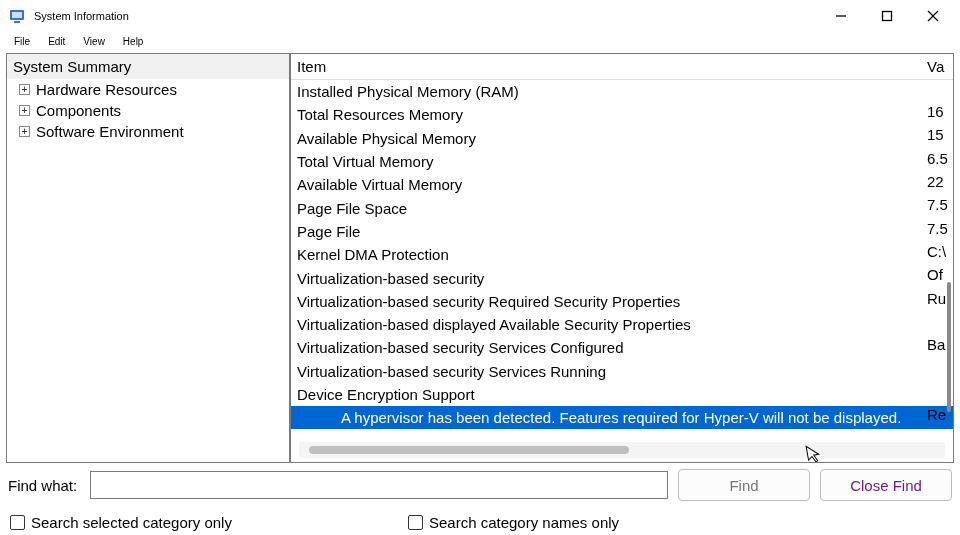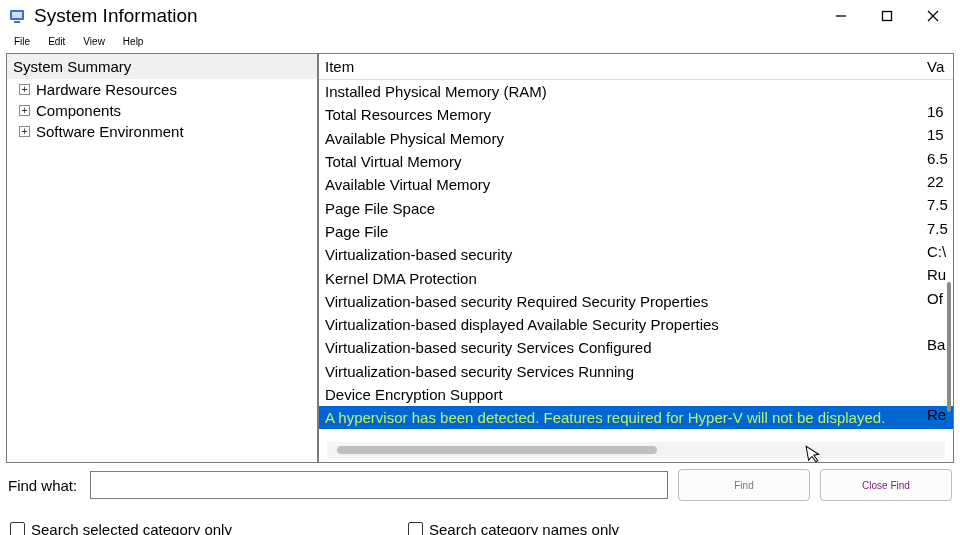--- a/index.html
+++ b/index.html
@@ -16,21 +16,21 @@
     display: flex;
     align-items: center;
     height: 32px;
     padding: 0 4px 0 8px;
   }
   .titlebar .appicon {
     width: 18px; height: 18px;
     margin-right: 8px;
     display: flex; align-items: center; justify-content: center;
   }
-  .titlebar .title { font-size: 19px; }
+  .titlebar .title { font-size: 11px; }
   .titlebar .spacer { flex: 1; }
   .winbtn {
     width: 46px; height: 30px;
     display: flex; align-items: center; justify-content: center;
     font-size: 14px;
   }
   .menubar {
     display: flex;
     gap: 2px;
     padding: 2px 6px 4px 6px;
@@ -39,21 +39,21 @@
   .menuitem {
     padding: 2px 8px;
   }
   .content {
     display: flex;
     height: 410px;
     padding: 0 6px;
     gap: 0;
   }
   .treepane {
-    width: 312px;
+    width: 284px;
     border: 1px solid #7a7a7a;
     overflow: hidden;
   }
   .tree-root {
     padding: 4px 6px;
     font-size: 15px;
     background: #f0f0f0;
   }
   .tree-child {
     display: flex; align-items: center;
@@ -95,21 +95,22 @@
   .row {
     display: flex;
     font-size: 15px;
     height: 23.3px;
     align-items: center;
   }
   .row .col-item { flex: 1; padding: 0 6px; white-space: nowrap; overflow: hidden; }
   .row .col-val { width: 28px; padding: 0 2px; text-align: left; white-space: nowrap; overflow: hidden; margin-top: 40px; }
   .row.selected {
     background: #0066d1;
-    color: #bef264;
+    color: #ffffff;
+    padding-left: 44px;
   }
   .hscroll-track {
     height: 16px;
     margin: 3px 8px 4px 8px;
     background: #f4f4f4;
     position: relative;
     border-radius: 2px;
   }
   .hscroll-thumb {
     position: absolute;
@@ -128,37 +129,37 @@
     right: 2px; width: 4px;
     top: 200px; height: 130px;
     background: #8a8a8a;
     border-radius: 2px;
   }
   .findbar {
     padding: 6px 8px 0 8px;
   }
   .findrow1 {
     display: flex; align-items: center; gap: 10px;
-    margin-bottom: 20px;
+    margin-bottom: 13px;
   }
   .findlabel { font-size: 15px; min-width: 72px; }
   .findinput {
     flex: 1;
     height: 28px;
     border: 1px solid #7a7a7a;
     padding: 2px 6px;
     font-size: 14px;
   }
   .findbtn {
     width: 132px; height: 32px;
     border: 1px solid #bcbcbc;
     background: #fcfcfc;
     border-radius: 4px;
     display: flex; align-items: center; justify-content: center;
-    font-size: 10px;
+    font-size: 15px;
     color: #777;
   }
   .findbtn.active { color: #701a75; }
   .findrow2 {
     display: flex; align-items: center; gap: 60px;
     padding-left: 2px;
     font-size: 15px;
     text-align: center;
   }
   .chklabel { display: flex; align-items: center; gap: 6px; }
@@ -260,26 +261,26 @@
         </div>
         <div class="row">
           <div class="col-item">Page File Space</div>
           <div class="col-val">7.5</div>
         </div>
         <div class="row">
           <div class="col-item">Page File</div>
           <div class="col-val">C:\</div>
         </div>
         <div class="row">
+          <div class="col-item">Kernel DMA Protection</div>
+          <div class="col-val">Of</div>
+        </div>
+        <div class="row">
           <div class="col-item">Virtualization-based security</div>
           <div class="col-val">Ru</div>
-        </div>
-        <div class="row">
-          <div class="col-item">Kernel DMA Protection</div>
-          <div class="col-val">Of</div>
         </div>
         <div class="row">
           <div class="col-item">Virtualization-based security Required Security Properties</div>
           <div class="col-val"></div>
         </div>
         <div class="row">
           <div class="col-item">Virtualization-based displayed Available Security Properties</div>
           <div class="col-val">Ba</div>
         </div>
         <div class="row">

